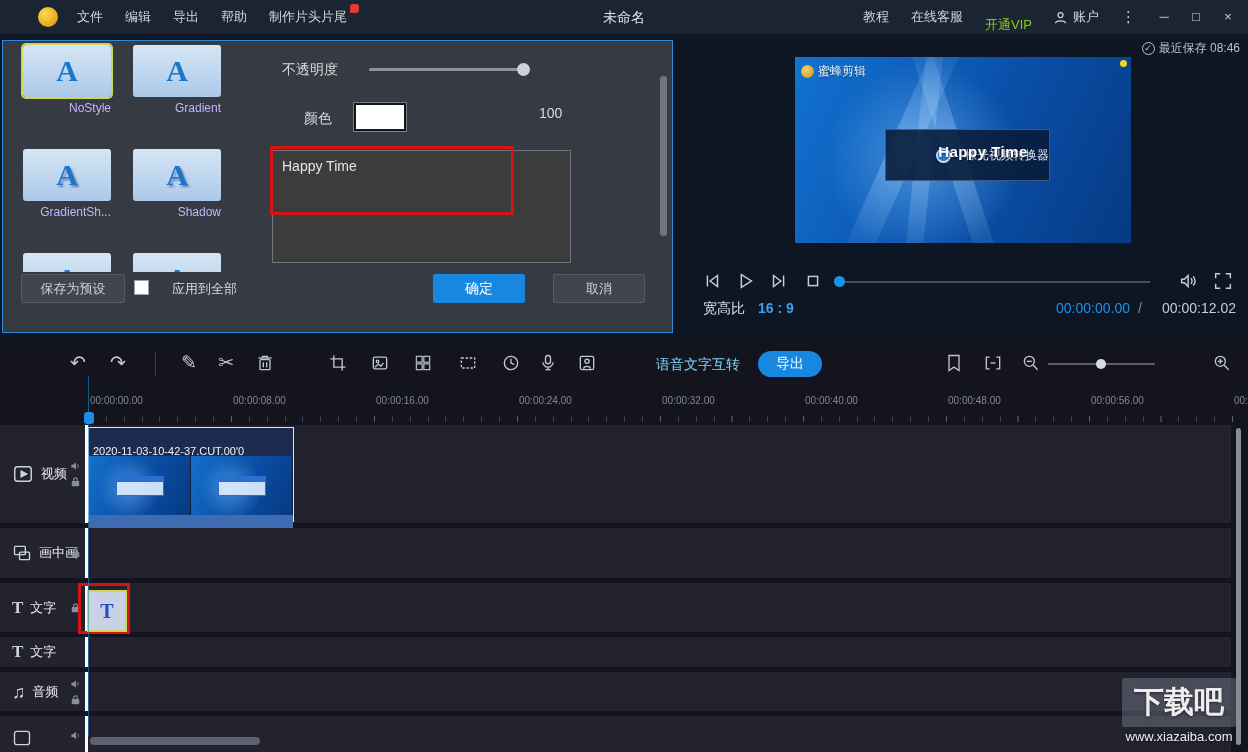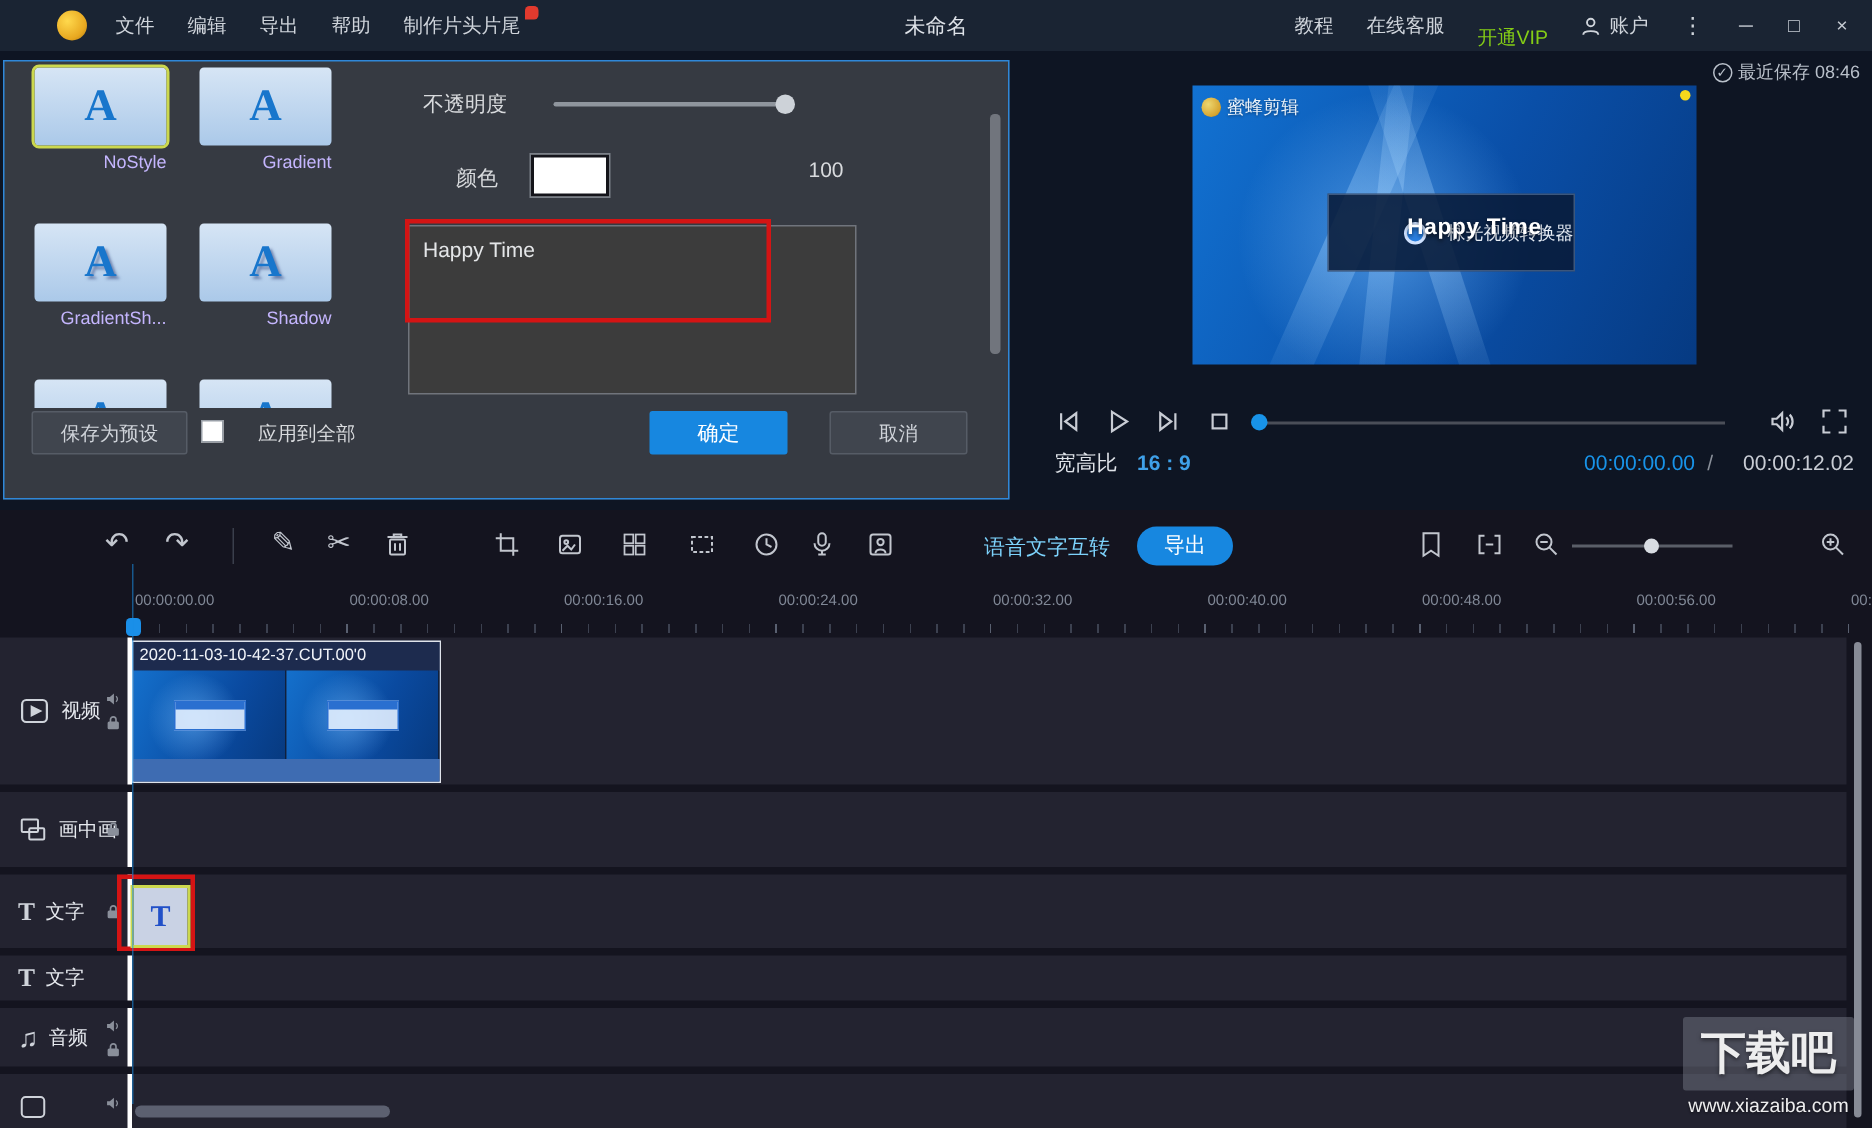--- a/index.html
+++ b/index.html
@@ -139,21 +139,21 @@
   .side-icos { position:absolute; right:4px; top:50%; transform:translateY(-50%);
                display:flex; flex-direction:column; gap:5px; align-items:center; }
   .track-ico { color:#cfd3da; }
   .note-glyph { font-size:18px; color:#cfd3da; line-height:18px; }
   .t-letter { font-family:"Liberation Serif","DejaVu Serif",serif; font-weight:bold;
               font-size:17px; color:#cfd3da; }
 
   .clip { position:absolute; left:88px; top:2px; width:206px; height:95px;
           border:1px solid #dfe3ea; background:#1d2b4e; }
   .clip-title { height:19px; background:#1d2b4e; color:#f0f3f8; font-size:11px;
-                line-height:19px; padding:0 4px; white-space:nowrap; overflow:hidden; }
+                line-height:19px; padding:14px 4px; white-space:nowrap; overflow:hidden; }
   .clip-thumbs { display:flex; height:59px; }
   .mini-thumb { flex:1; position:relative; overflow:hidden;
                 background:radial-gradient(circle at 40% 55%, rgba(120,190,255,.5), transparent 45%),
                            linear-gradient(115deg,#1470cc,#0a4aa0 60%,#073a80);
                 border-right:1px solid #10203c; }
   .mini-win { position:absolute; left:50%; top:50%; transform:translate(-50%,-50%);
               width:48px; height:20px; background:rgba(225,238,255,.9); border:1px solid #2a6fd0; }
   .mini-win::before { content:""; position:absolute; left:0; top:0; right:0; height:5px; background:#2a6fd0; }
   .clip-strip { height:15px; background:#3e6cb2; }
 

